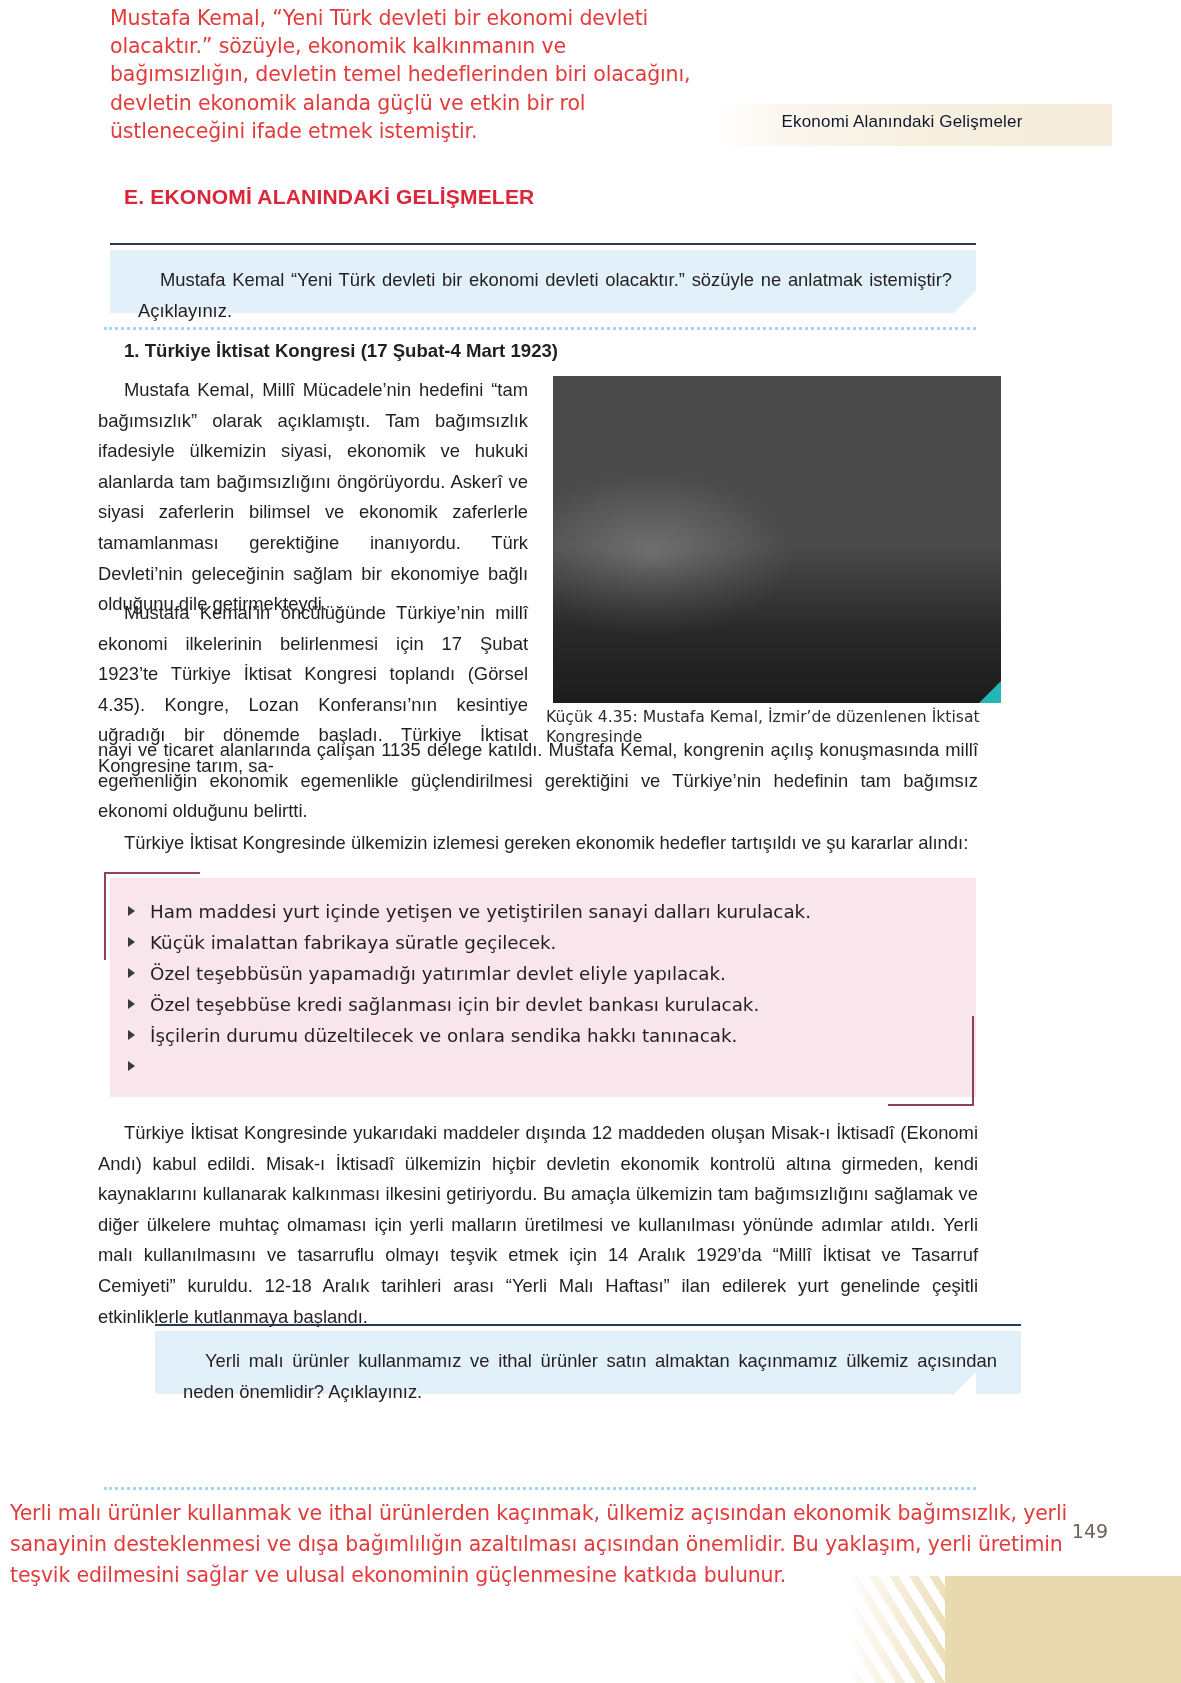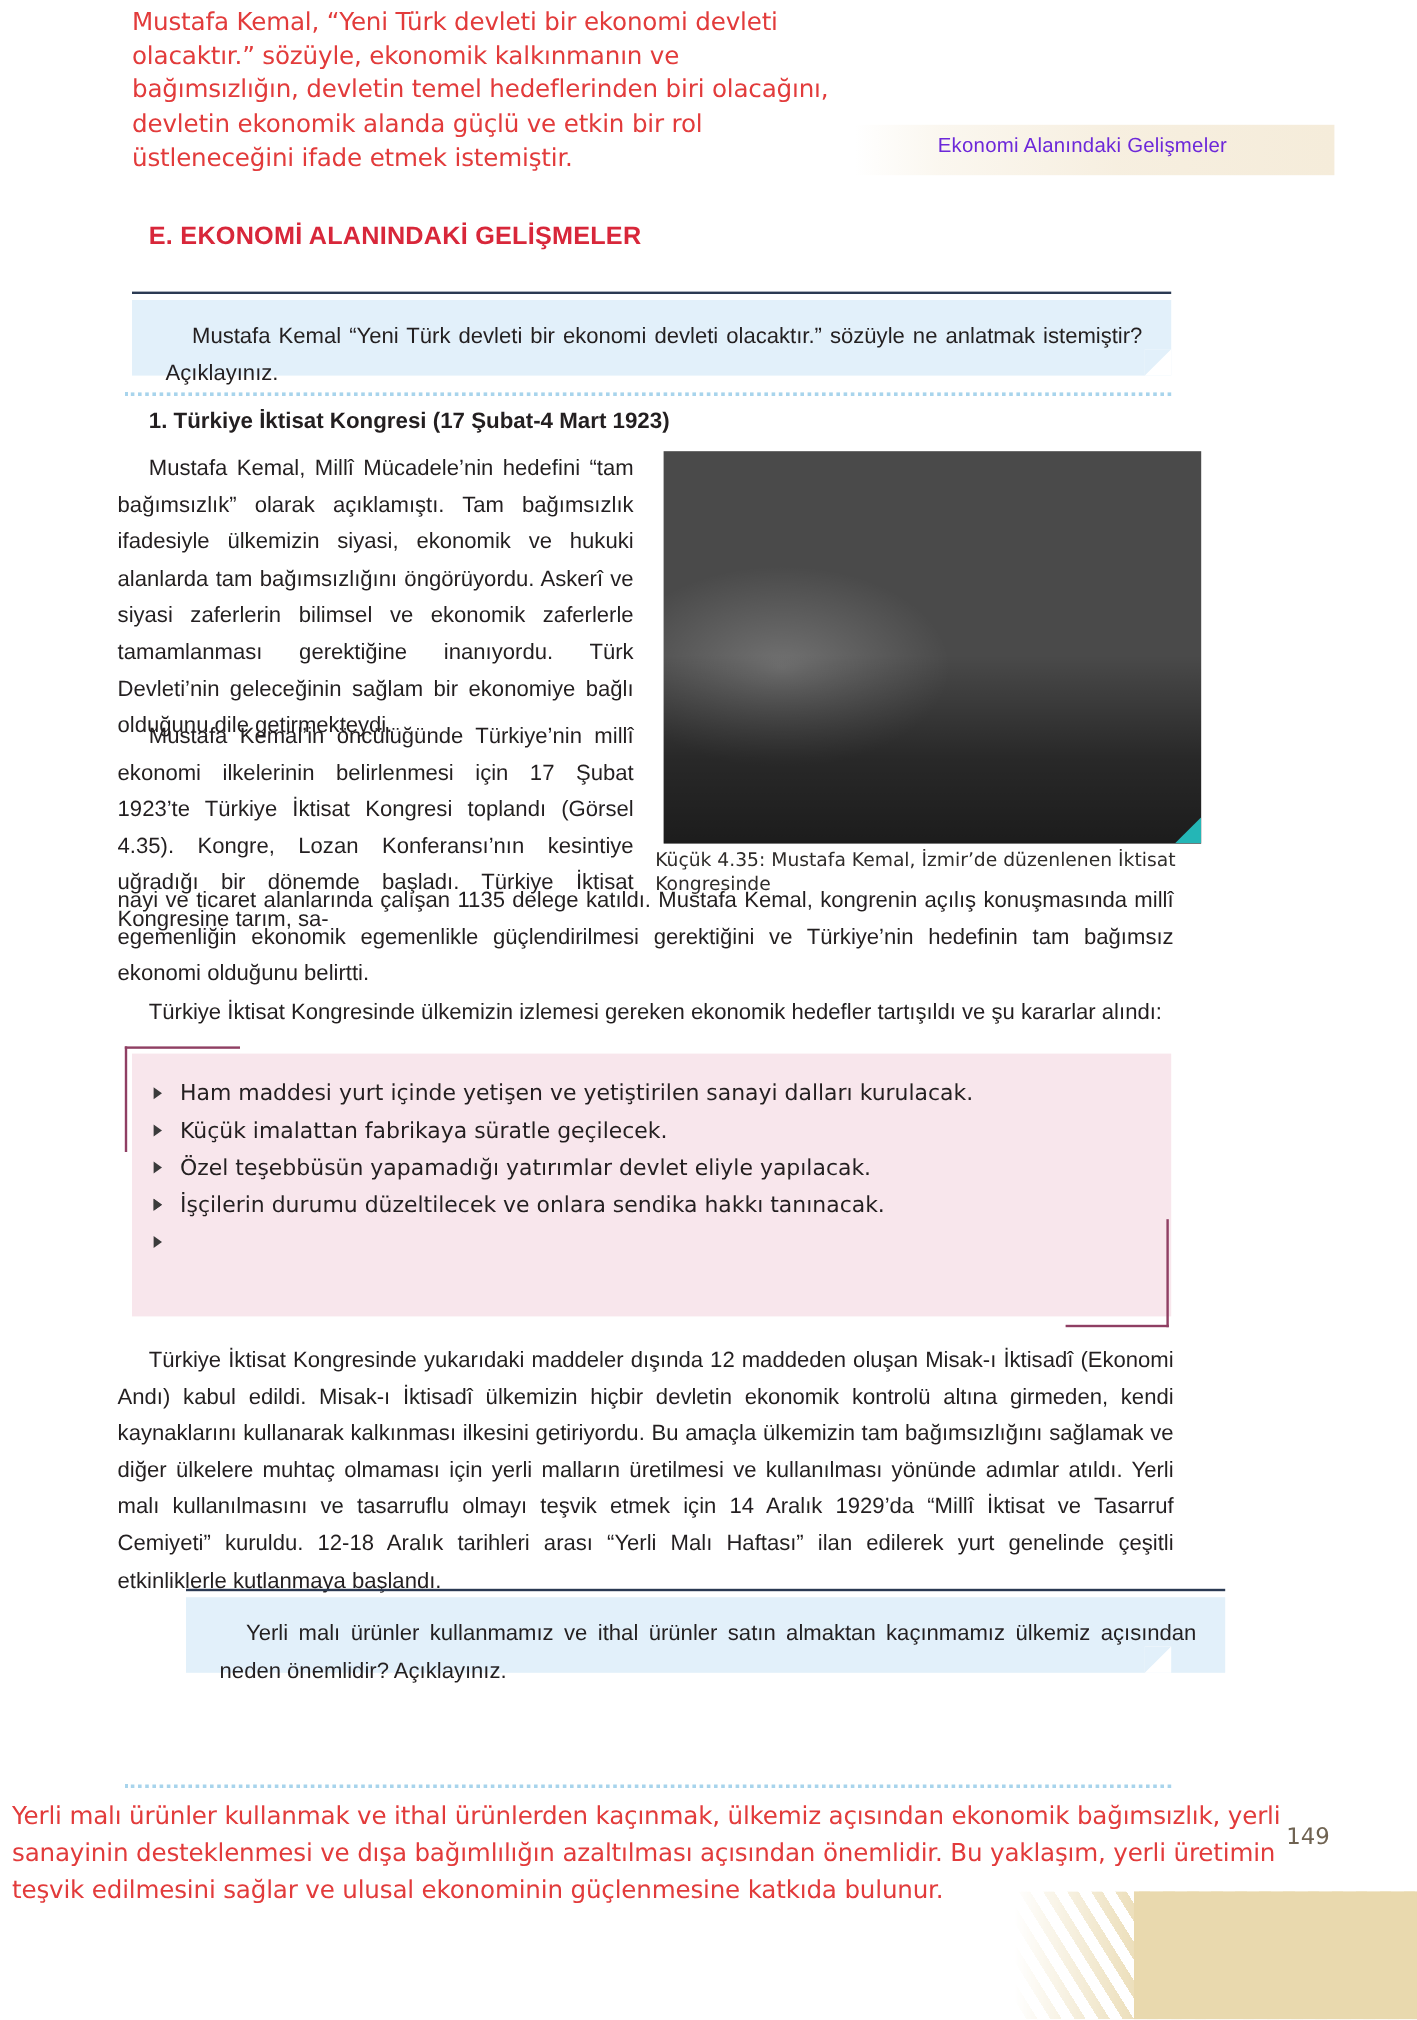--- a/index.html
+++ b/index.html
@@ -42,21 +42,21 @@
         rgba(246,238,222,0.95) 55%,
         rgba(245,236,218,1) 100%);
   }
   .header-title {
     position: absolute;
     left: 712px;
     top: 112px;
     width: 380px;
     text-align: center;
     font-size: 17px;
-    color: #6d28d9;
+    color: #0f172a;
     letter-spacing: 0.2px;
   }
 
   
   .page {
     position: absolute;
     left: 0;
     top: 0;
     width: 1010px;
     height: 1683px;
@@ -349,20 +349,21 @@
     <div class="row">
       <span class="tri"></span>
       <span>Küçük imalattan fabrikaya süratle geçilecek.</span>
     </div>
     <div class="row">
       <span class="tri"></span>
       <span>Özel teşebbüsün yapamadığı yatırımlar devlet eliyle yapılacak.</span>
     </div>
     <div class="row">
       <span class="tri"></span>
+      <span>Özel teşebbüse kredi sağlanması için bir devlet bankası kurulacak.</span>
     </div>
     <div class="row">
       <span class="tri"></span>
       <span>İşçilerin durumu düzeltilecek ve onlara sendika hakkı tanınacak.</span>
     </div>
     <div class="row">
       <span class="tri"></span>
     </div>
   </div>
 

